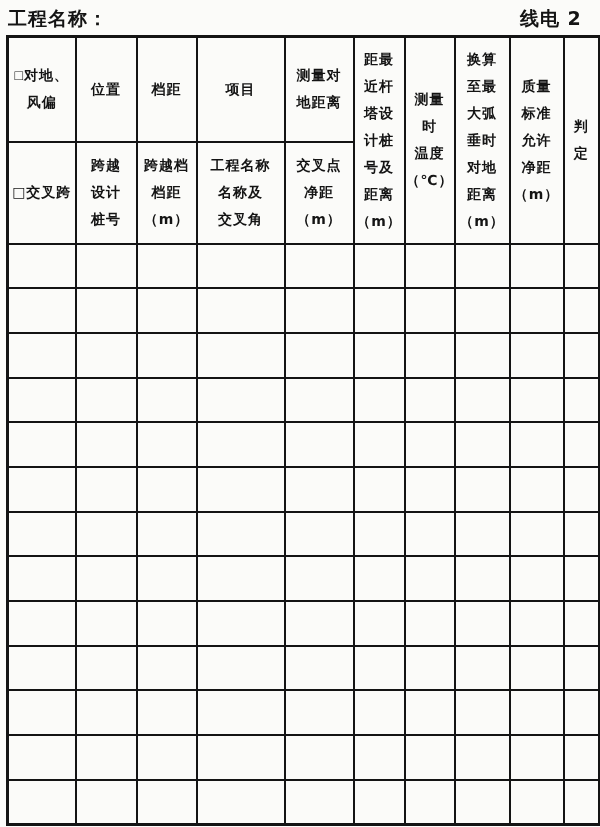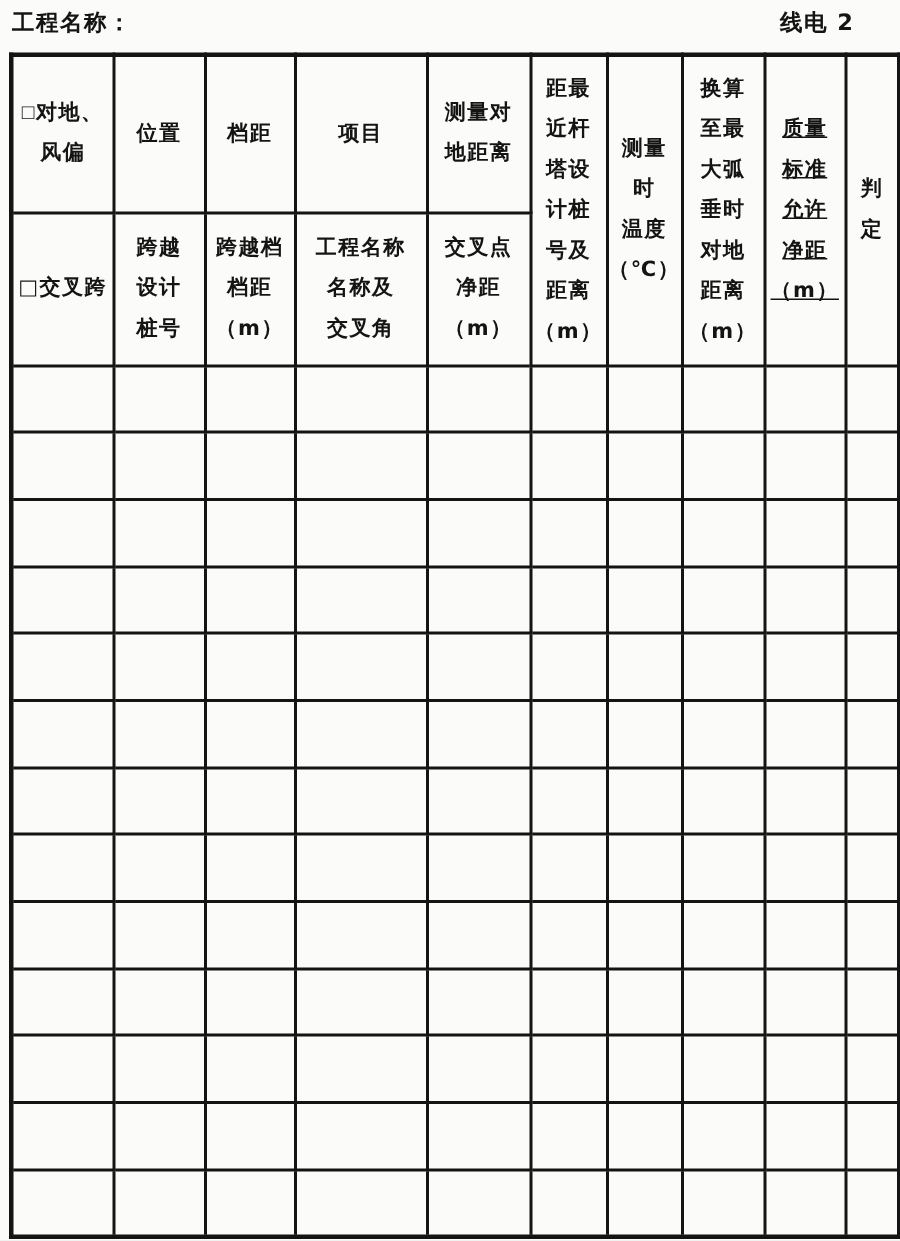--- a/index.html
+++ b/index.html
@@ -1,38 +1,38 @@
 <!DOCTYPE html>
 <html><head>
 <meta charset="utf-8">
 <style>
   html,body{margin:0;padding:0;background:#e9e9e7;}
   .page{
     position:relative;width:600px;height:827px;background:#fbfbf9;
     font-family:"DejaVu Sans",sans-serif;color:#141414;overflow:hidden;
   }
-  .titlebar span{position:absolute;top:6px;font-weight:bold;font-size:15px;letter-spacing:1px;}
+  .titlebar span{position:absolute;top:6px;font-weight:bold;font-size:19px;letter-spacing:1px;}
   .t-left{left:8px;}
   .t-right{left:520px;}
   table.form{
     position:absolute;left:6px;top:35px;width:592px;height:788px;
     border-collapse:collapse;table-layout:fixed;
     border:3px solid #141414;background:transparent;
   }
   table.form td{
     border:2px solid #141414;padding:0;margin:0;
     text-align:center;vertical-align:middle;
     font-weight:bold;font-size:14px;letter-spacing:1px;
     white-space:pre-line;line-height:27px;overflow:hidden;
   }
   thead tr.r1{height:105px;}
   thead tr.r2{height:102px;}
   tbody tr{height:44.7px;}
   .lh24{line-height:24px;}
-  .lh26{line-height:26px;text-decoration:underline;}
+  .lh26{line-height:26px;}
   .lh29{line-height:29px;}
   .lh30{line-height:30px;font-family:Liberation Serif, serif;}
   .lh53{line-height:53px;}
   .tight{letter-spacing:0;font-size:13px;}
 </style>
 </head>
 <body>
 
 <div class="page">
   <div class="titlebar">

